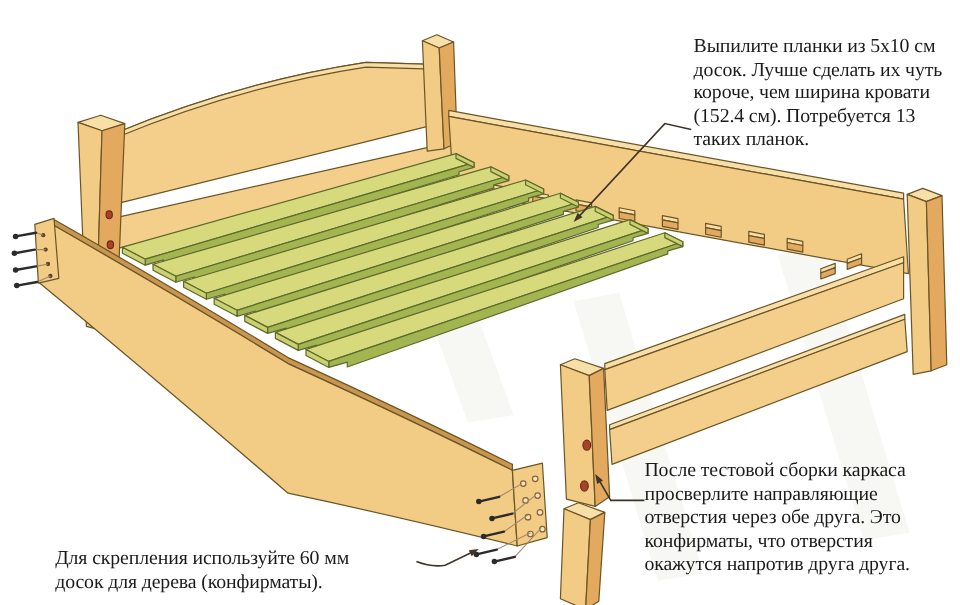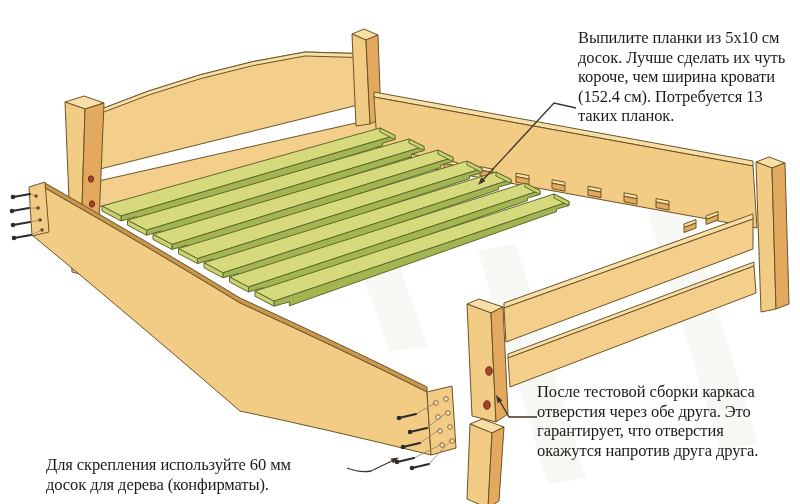--- a/index.html
+++ b/index.html
@@ -268,22 +268,23 @@
   <div class="note" style="left:578px;top:12px;">
     <div>Выпилите планки из 5x10 см</div>
     <div>досок. Лучше сделать их чуть</div>
     <div>короче, чем ширина кровати</div>
     <div>(152.4 см). Потребуется 13</div>
     <div>таких планок.</div>
   </div>
 
   <div class="note" style="left:537px;top:366px;">
     <div>После тестовой сборки каркаса</div>
+    <div>просверлите направляющие</div>
     <div>отверстия через обе друга. Это</div>
-    <div>гарантирует, что отверстия</div>
+    <div>конфирматы, что отверстия</div>
     <div>окажутся напротив друга друга.</div>
   </div>
 
   <div class="note" style="left:46px;top:439px;">
     <div>Для скрепления используйте 60 мм</div>
     <div>досок для дерева (конфирматы).</div>
   </div>
 
 </div>
 

